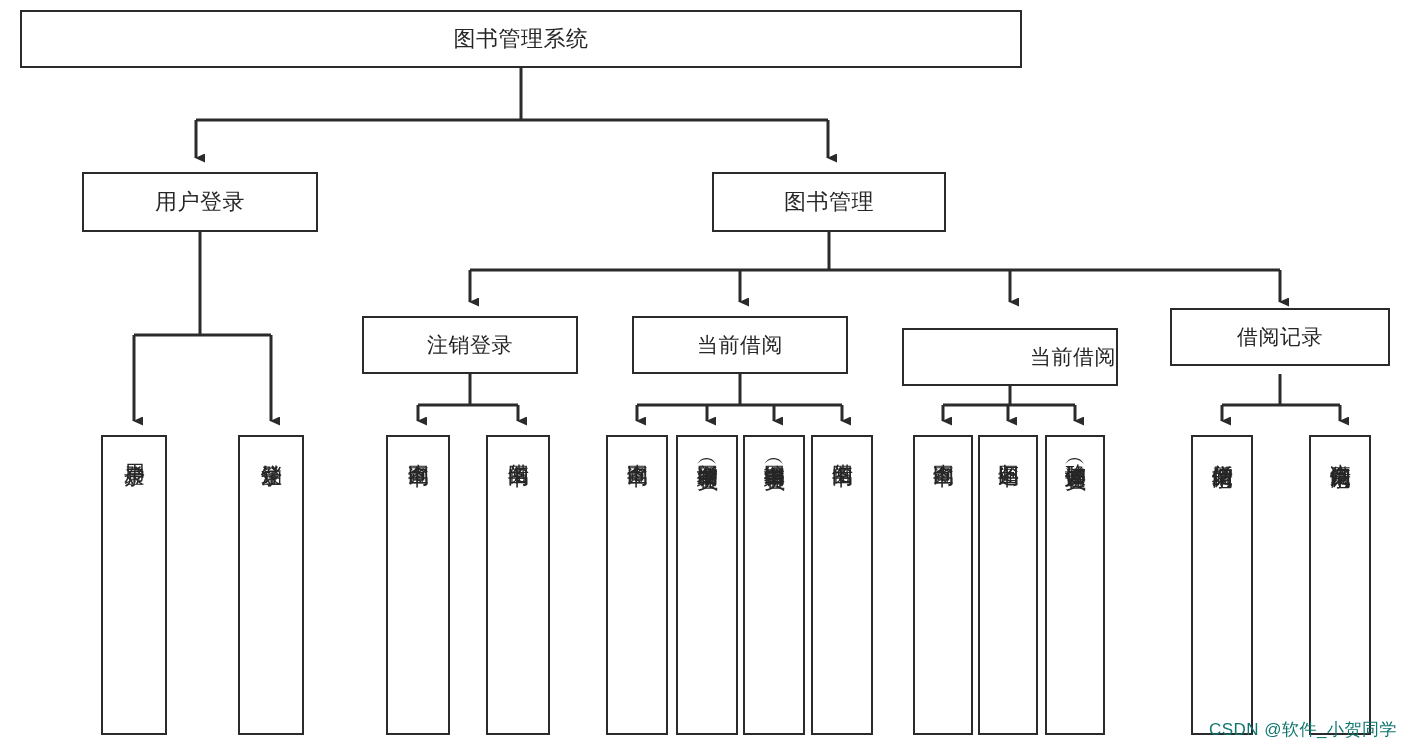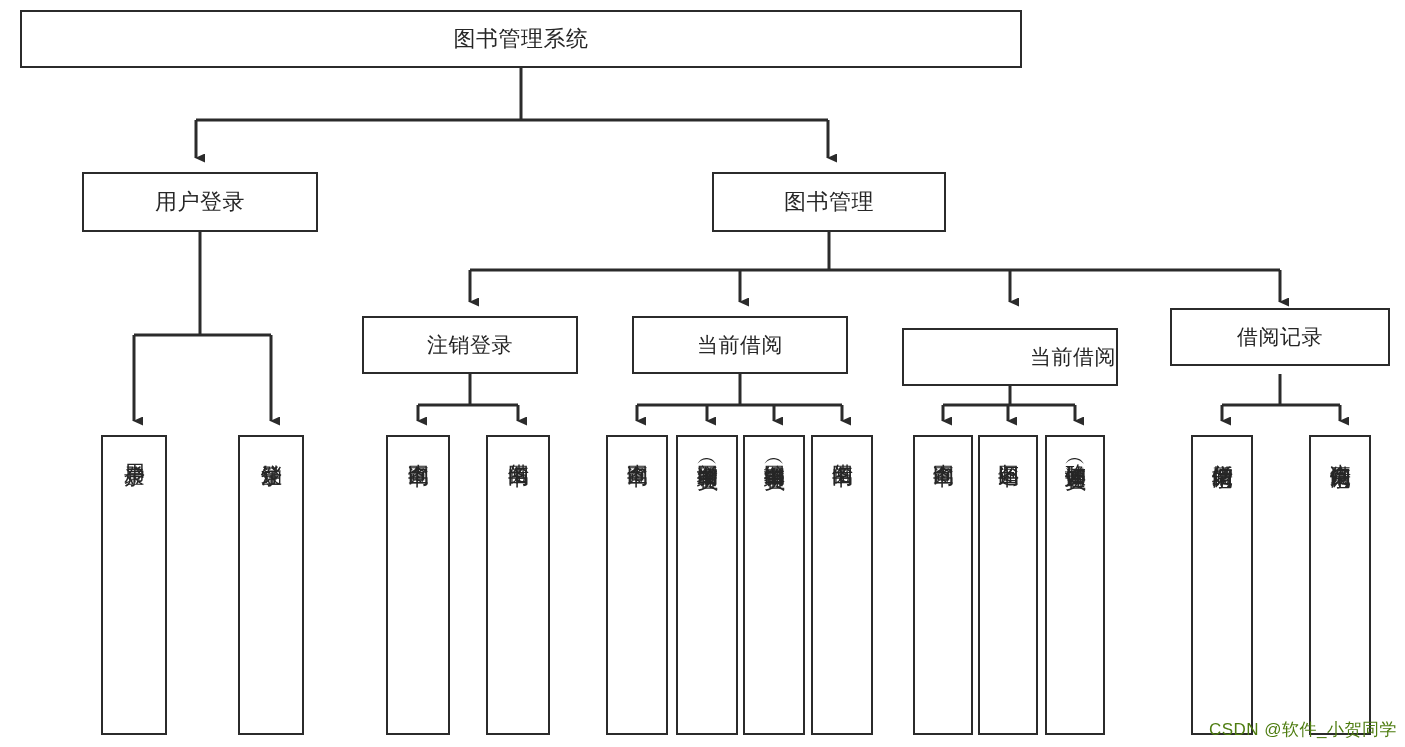--- a/index.html
+++ b/index.html
@@ -55,21 +55,21 @@
   }
   .node.root .label { font-size: 22px; }
   .node.lvl1 .label { font-size: 22px; }
   .node.lvl2 .label { font-size: 21px; }
 
   #watermark {
     position: absolute;
     right: 8px;
     bottom: 6px;
     font-size: 17px;
-    color: #4d7c0f;
+    color: #0f766e;
     letter-spacing: 0.5px;
     z-index: 3;
     white-space: nowrap;
     margin-top: 24px;
   }
 </style>
 </head>
 <body>
 
 <div id="canvas">

